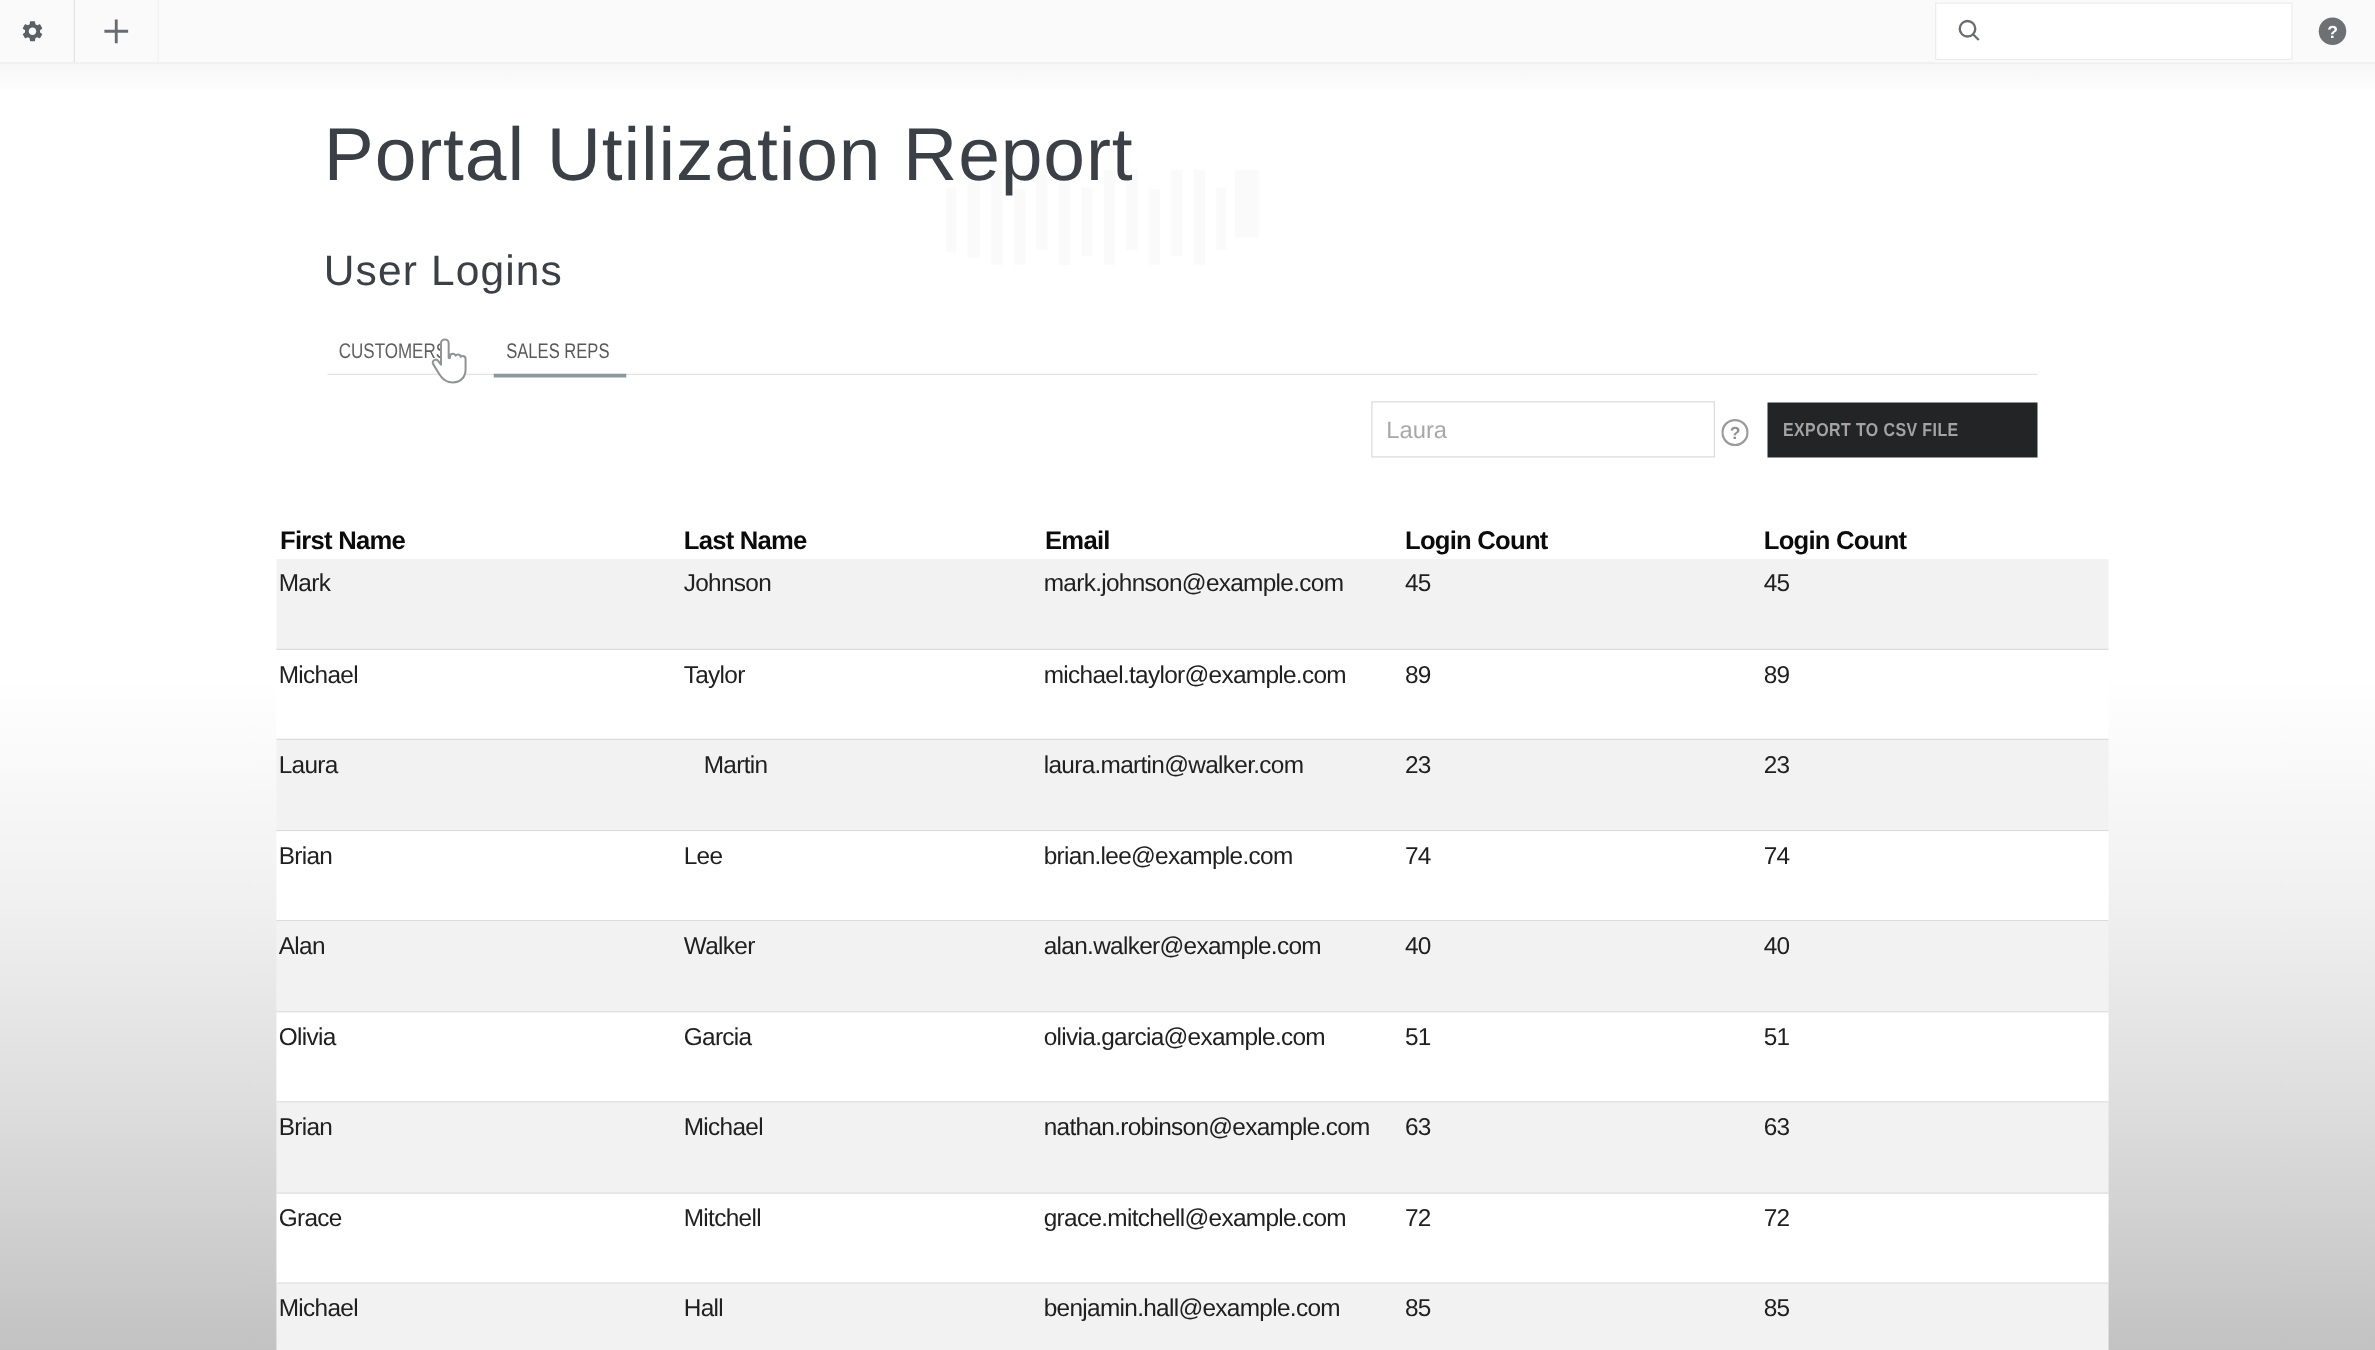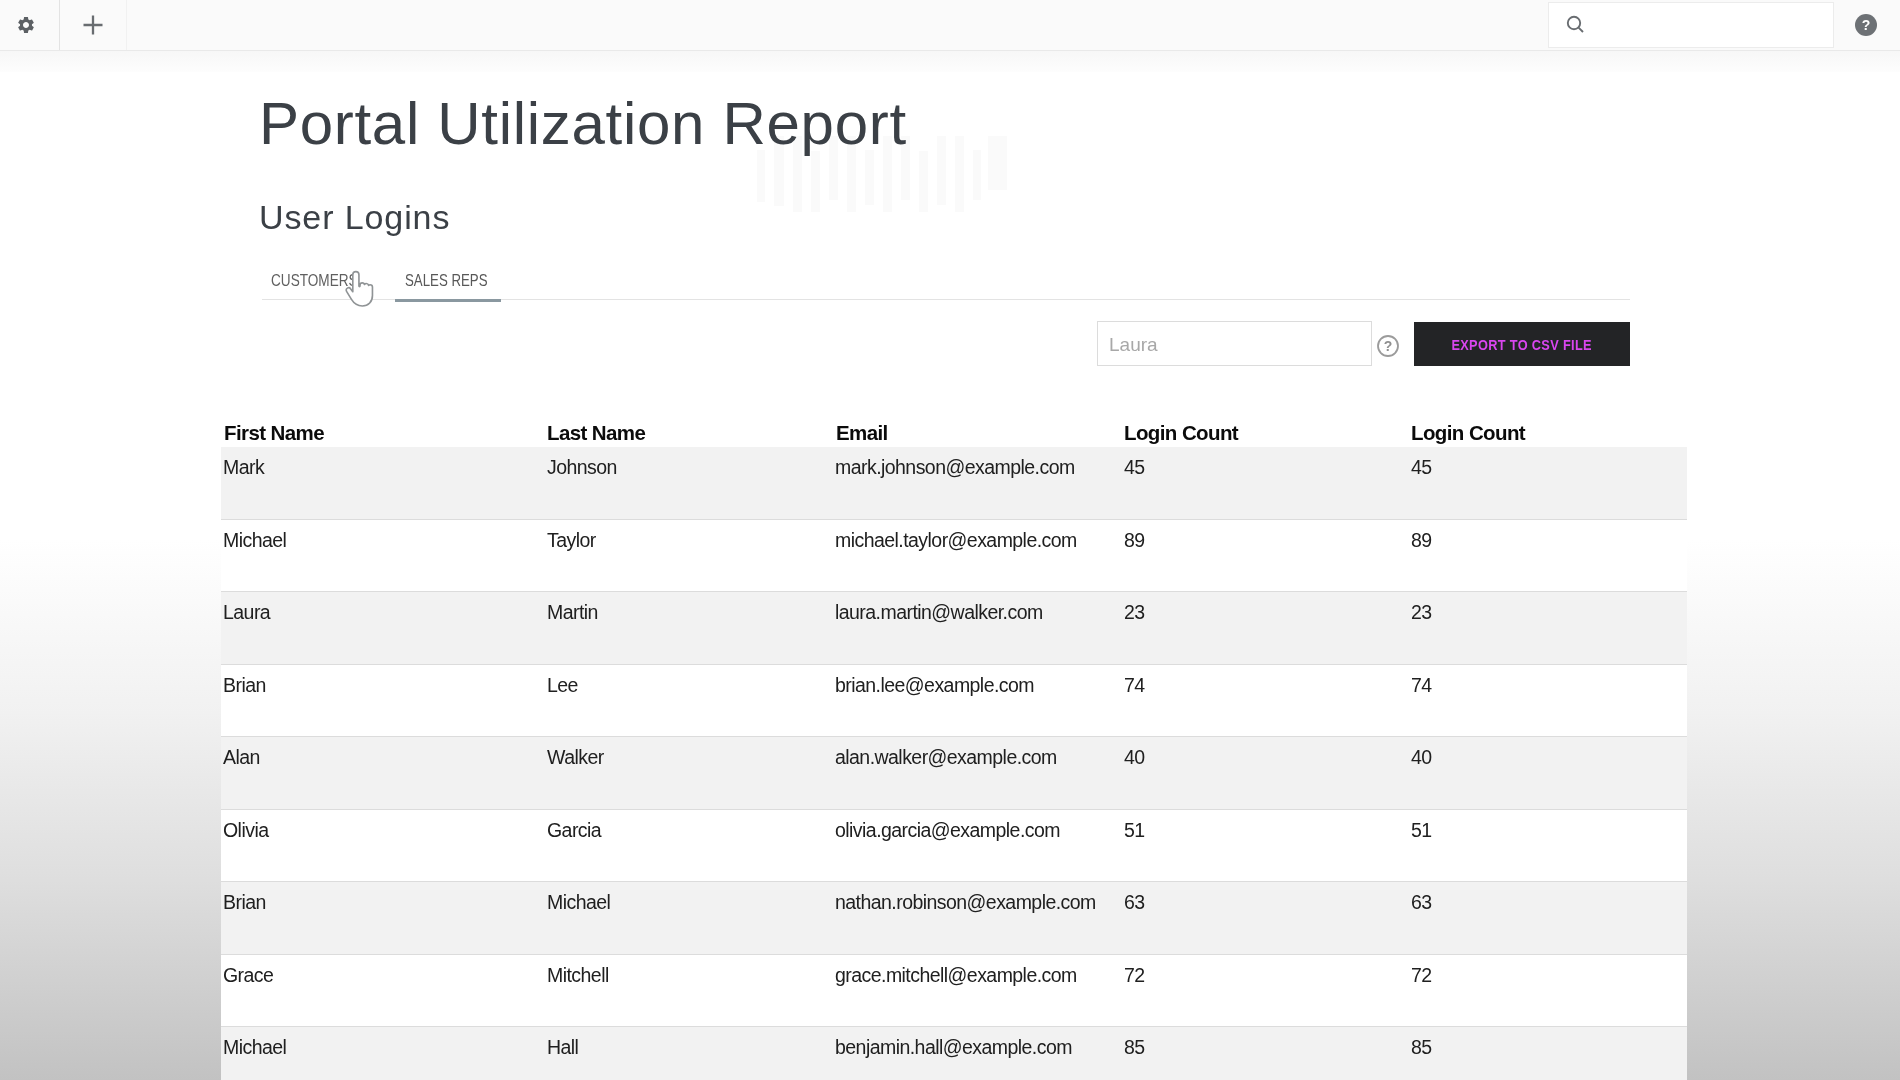--- a/index.html
+++ b/index.html
@@ -58,21 +58,21 @@
 <svg class="abs" style="left:343px;top:269px" width="37" height="43" viewBox="0 0 36 42">
 <path d="M12.5 2.5 c1.7 0 3 1.3 3 3 v11.2 c0 .4 .5 .6 .8 .3 .2-.1 .2-.3 .2-.5 v-.7 c0-1.2 1-2.2 2.3-2.2 1 0 1.8 .6 2.1 1.5 .4-.5 1-.9 1.8-.9 1.1 0 2 .8 2.2 1.8 .4-.4 .9-.6 1.5-.6 1.3 0 2.3 1 2.3 2.3 v8.2 c0 6-3.9 10.2-9.9 10.2 -5 0-7.9-2-10.6-6.4 l-4.8-7.9 c-.7-1.1-.3-2.5 .8-3.1 1-.6 2.4-.4 3.1 .6 l2.2 2.9 V5.5 c0-1.7 1.3-3 3-3 z" fill="#ffffff" stroke="#909496" stroke-width="1.6" stroke-linejoin="round"></path>
 </svg>
 
 <div class="abs" style="left:1097px;top:321px;width:275px;height:45px;background:#fff;border:1px solid #dcdcdc"></div>
 <div class="abs" style="left:1109px;top:334px;font-size:19px;color:#a8a8a8">Laura</div>
 <svg class="abs" style="left:1377px;top:335px" width="22" height="22" viewBox="0 0 22 22">
     <circle cx="11" cy="11" r="10" fill="none" stroke="#9b9b9b" stroke-width="1.8"></circle>
     <text x="11" y="16.2" text-anchor="middle" font-family="Liberation Sans,sans-serif" font-size="14" font-weight="bold" fill="#8f8f8f">?</text>
   </svg>
-<div class="abs" style="left:1414px;top:322px;width:216px;height:44px;background:#232426;color:#d946ef;font-size:15px;font-weight:bold;letter-spacing:0.4px;display:flex;align-items:center;justify-content:center">
+<div class="abs" style="left:1414px;top:322px;width:216px;height:44px;background:#232426;color:#a3a3a3;font-size:15px;font-weight:bold;letter-spacing:0.4px;display:flex;align-items:center;">
     <span style="transform:scaleX(0.85);transform-origin:center">EXPORT TO CSV FILE</span>
   </div>
 
 <div class="hcell" style="left:224px;top:421px">First Name</div>
 <div class="hcell" style="left:547px;top:421px">Last Name</div>
 <div class="hcell" style="left:836px;top:421px">Email</div>
 <div class="hcell" style="left:1124px;top:421px">Login Count</div>
 <div class="hcell" style="left:1411px;top:421px">Login Count</div>
 
 <div class="abs" style="left:221px;top:447px;width:1466px;height:633px;overflow:hidden">
@@ -85,21 +85,21 @@
   </div>
   <div class="row" style="height:72px;background:#ffffff">
     <span class="cell" style="left:2px;top:9px">Michael</span>
       <span class="cell" style="left:326px;top:9px">Taylor</span>
       <span class="cell" style="left:614px;top:9px">michael.taylor@example.com</span>
       <span class="cell" style="left:903px;top:9px">89</span>
       <span class="cell" style="left:1190px;top:9px">89</span>
   </div>
   <div class="row" style="height:73px;background:#f2f2f2">
     <span class="cell" style="left:2px;top:9px">Laura</span>
-      <span class="cell" style="left:326px;top:9px">Martin</span>
+      <span class="cell" style="left:342px;top:9px">Martin</span>
       <span class="cell" style="left:614px;top:9px">laura.martin@walker.com</span>
       <span class="cell" style="left:903px;top:9px">23</span>
       <span class="cell" style="left:1190px;top:9px">23</span>
   </div>
   <div class="row" style="height:72px;background:#ffffff">
     <span class="cell" style="left:2px;top:9px">Brian</span>
       <span class="cell" style="left:326px;top:9px">Lee</span>
       <span class="cell" style="left:614px;top:9px">brian.lee@example.com</span>
       <span class="cell" style="left:903px;top:9px">74</span>
       <span class="cell" style="left:1190px;top:9px">74</span>

